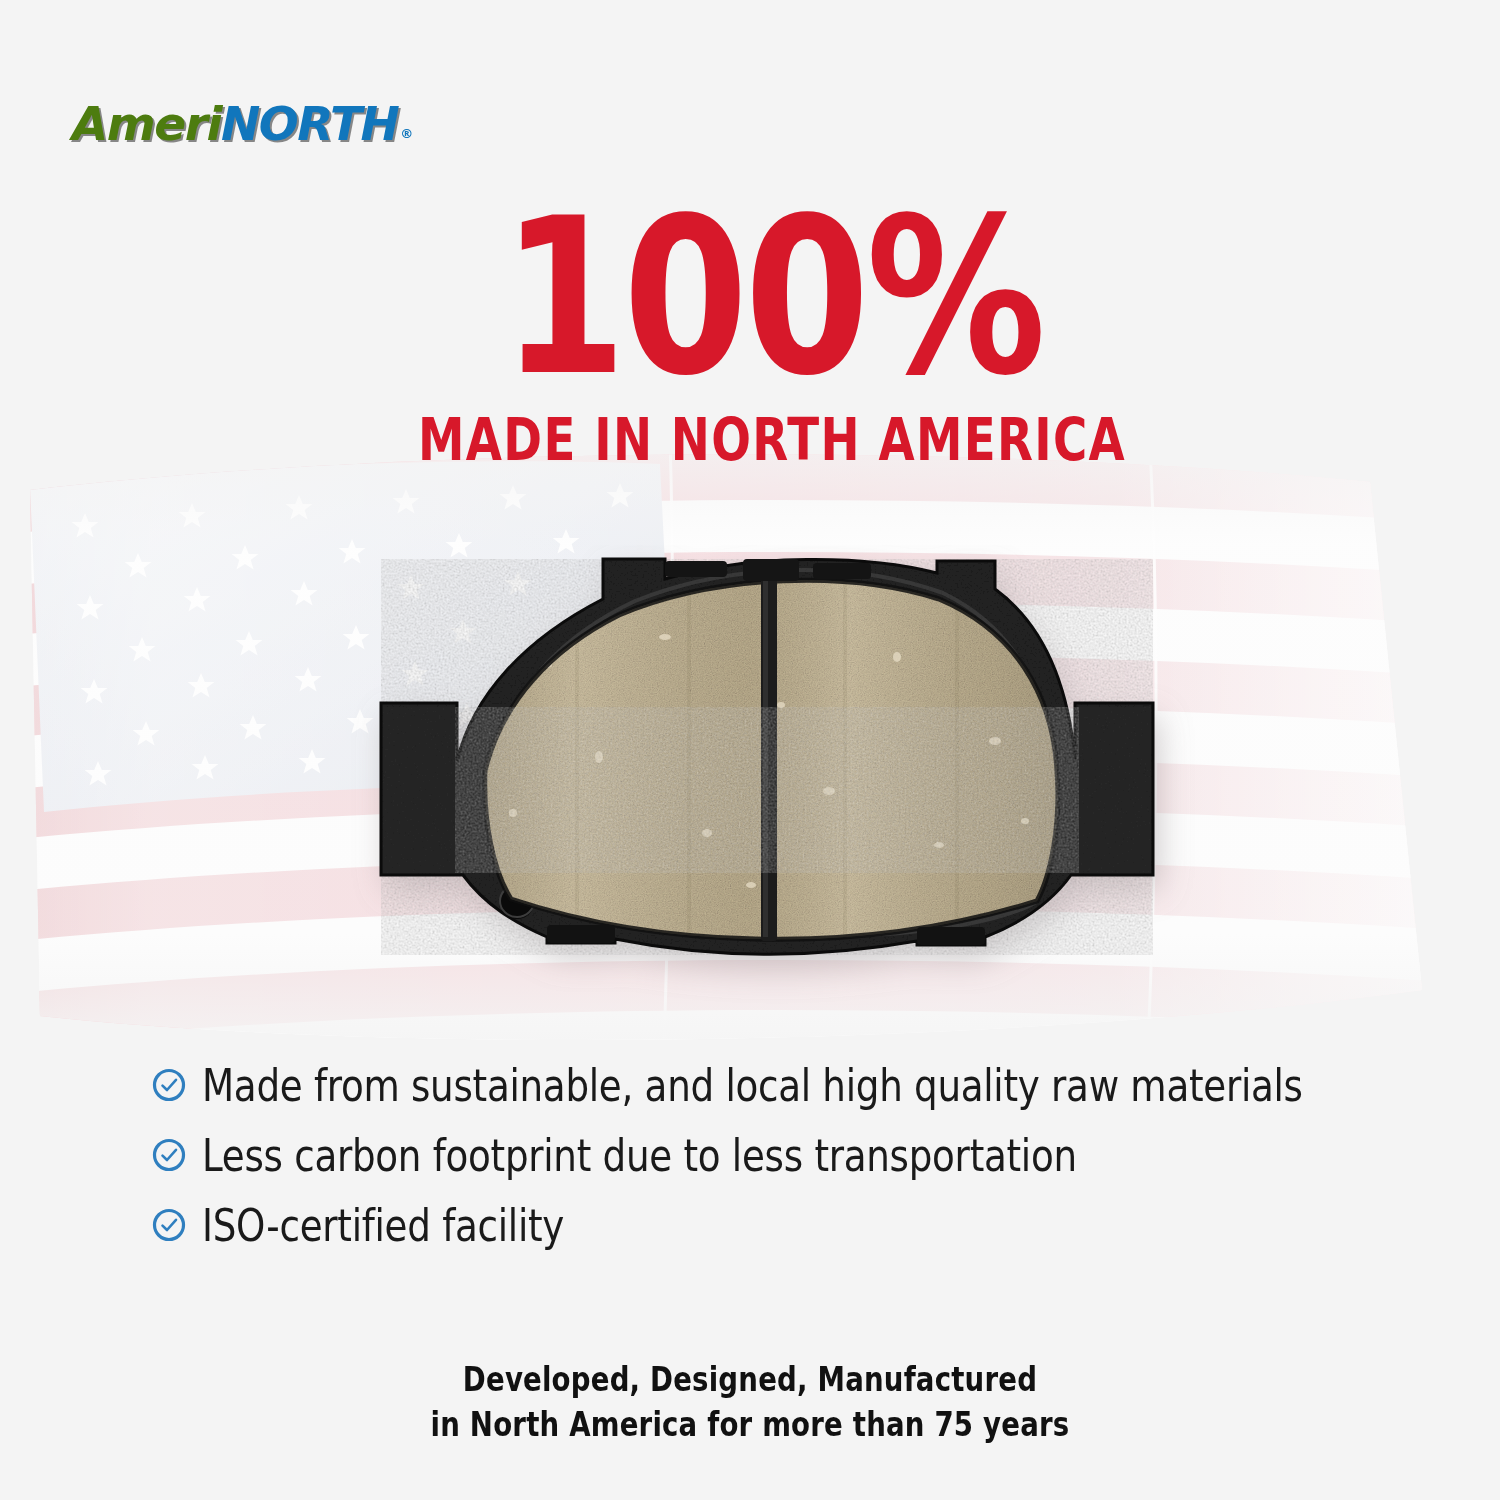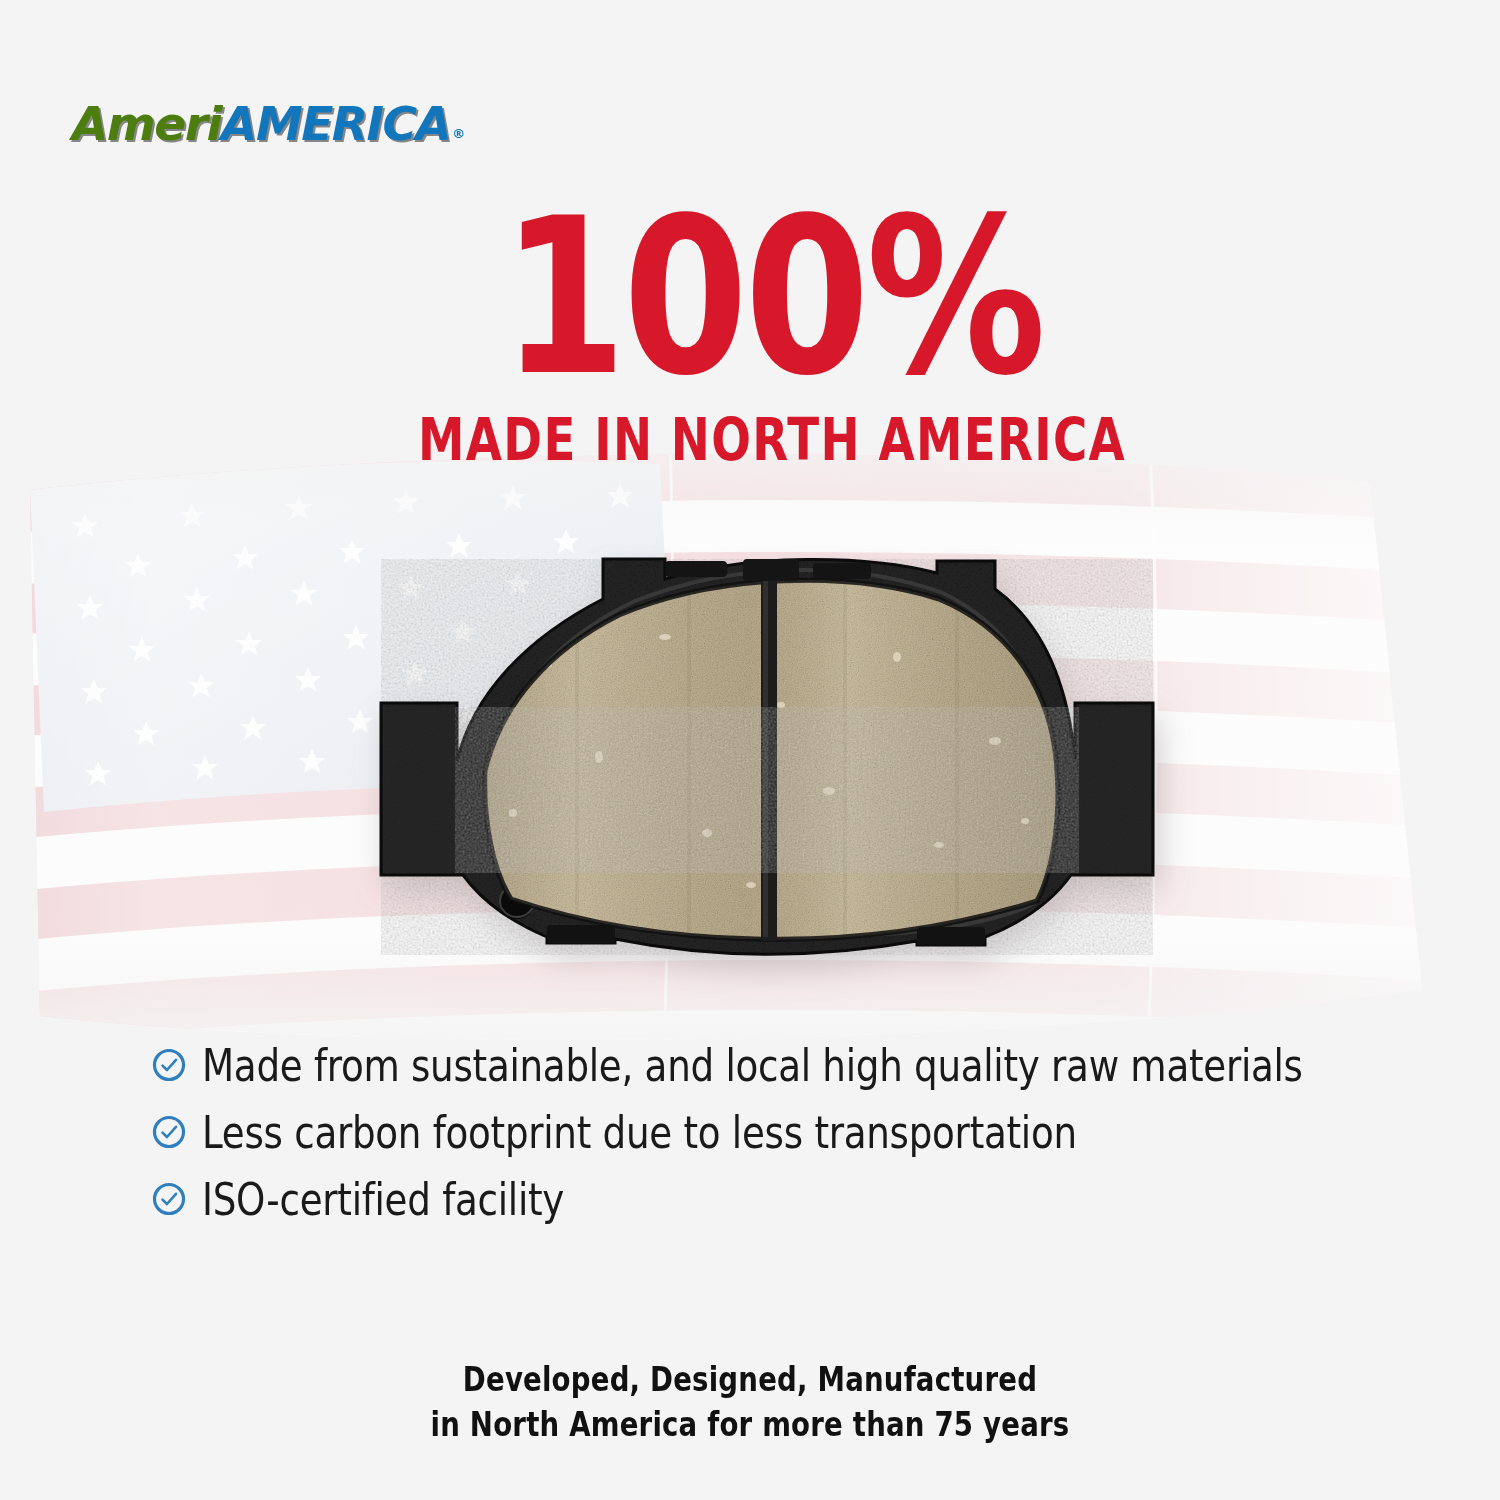--- a/index.html
+++ b/index.html
@@ -97,20 +97,21 @@
   #features{
     position:absolute;
     left:152px; top:1040px;
     width:1250px;
     z-index:7;
   }
   .feat{
     display:flex; align-items:center;
     margin-bottom:17px;
     height:50px;
+    margin-top:20px;
   }
   .feat .chk{
     flex:0 0 auto;
     width:34px; height:34px;
     margin-right:16px;
     display:block;
   }
   .feat .txt{
     font-family:"DejaVu Sans Condensed","Liberation Sans Narrow","Liberation Sans", sans-serif;
     font-size:45px;
@@ -140,21 +141,21 @@
     transform:scaleX(0.93);
   }
 </style>
 </head>
 <body>
 
 <div id="page">
 
   <div id="logo">
     <span class="ameri">Ameri</span>
-      <span class="brakes">AMERICA</span>
+      <span class="brakes">NORTH</span>
       <span class="reg">®</span>
   </div>
 
   <div id="headline">
     <span class="big">100%</span>
     <span class="sub">MADE IN NORTH AMERICA</span>
   </div>
 
   <div id="flagwrap">
     <svg viewBox="0 0 1530 630" preserveAspectRatio="none" aria-hidden="true">

